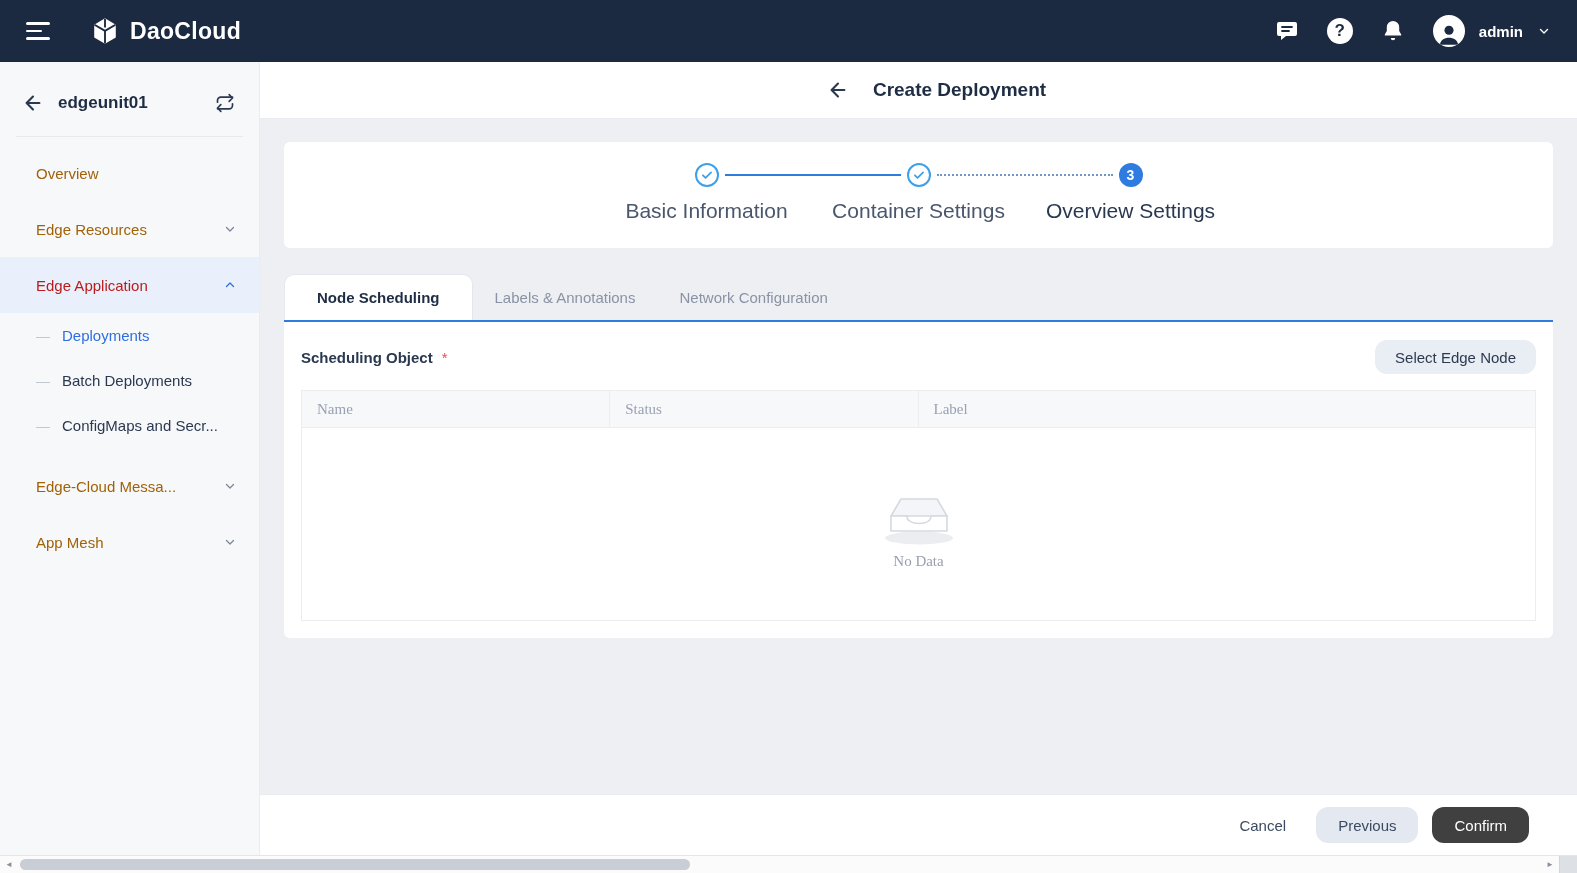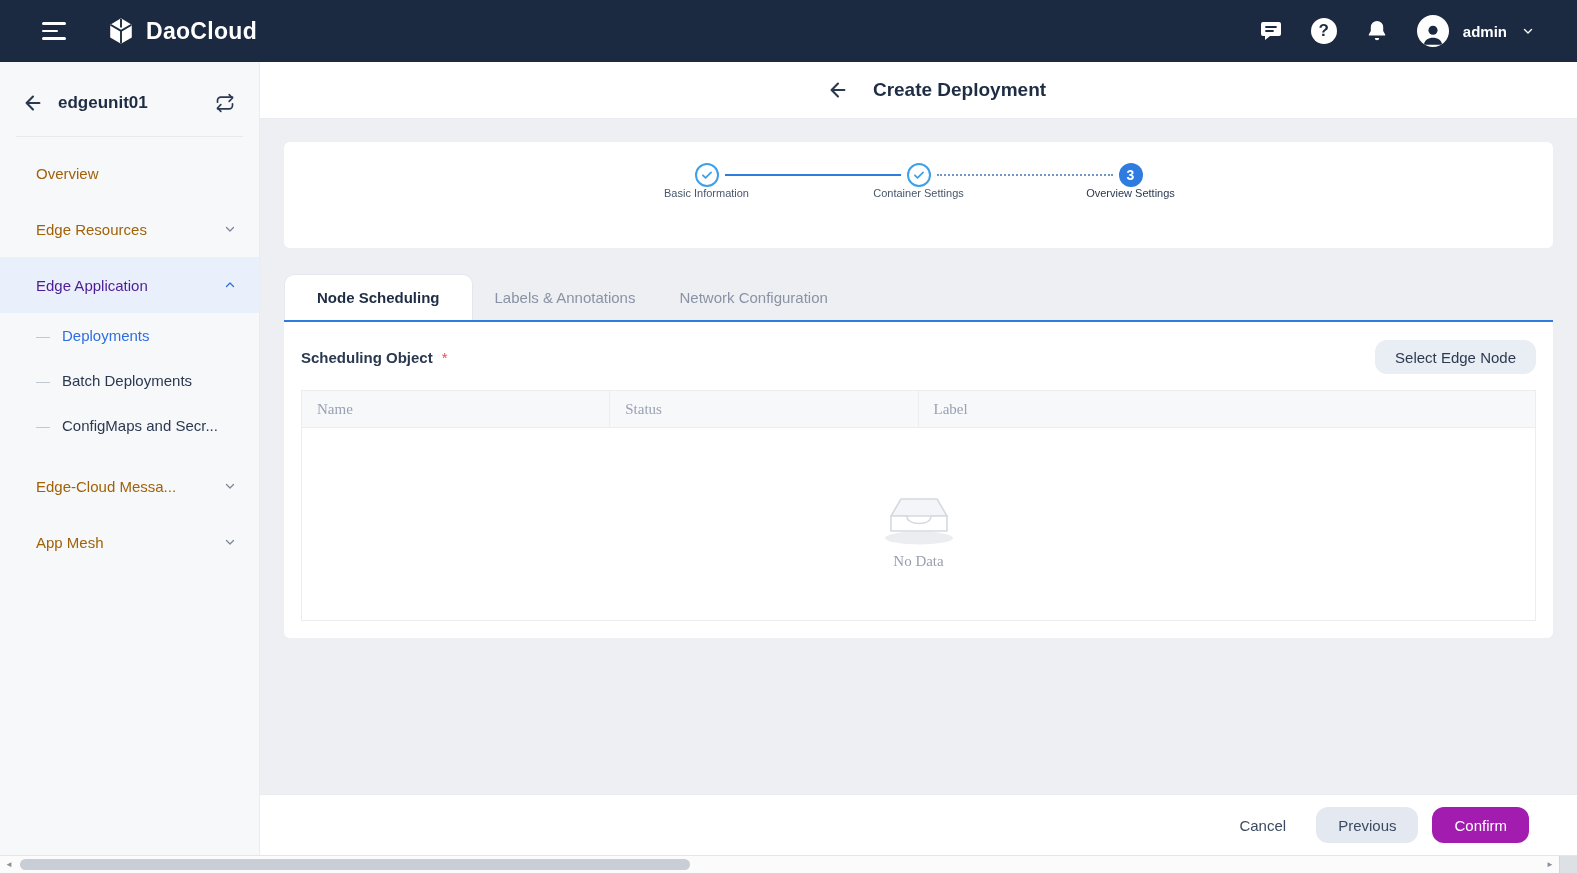--- a/index.html
+++ b/index.html
@@ -1,21 +1,21 @@
 <!DOCTYPE html>
 <html><head>
 <meta charset="utf-8">
 <style>
   * { box-sizing: border-box; margin: 0; padding: 0; }
   html,body { width:1577px; height:873px; overflow:hidden; }
   body { font-family:"Liberation Sans", sans-serif; background:#edeff3; color:#2a3950; font-size:15px; }
   .app { display:flex; flex-direction:column; width:1577px; height:873px; }
 
   
-  .topbar { height:62px; background:#1b2a40; display:flex; align-items:center; padding:0 42px; flex:0 0 auto; }
+  .topbar { height:62px; background:#1b2a40; display:flex; align-items:center; padding:0 26px; flex:0 0 auto; }
   .hamburger { width:26px; height:18px; display:flex; flex-direction:column; justify-content:space-between; cursor:pointer; }
   .hamburger span { display:block; height:2.6px; background:#fff; border-radius:2px; }
   .hamburger span:nth-child(1){ width:24px; }
   .hamburger span:nth-child(2){ width:16px; }
   .hamburger span:nth-child(3){ width:24px; }
   .brand { display:flex; align-items:center; gap:10px; margin-left:38px; }
   .brand-name { color:#fff; font-size:23px; font-weight:bold; letter-spacing:0.3px; }
   .topbar-right { margin-left:auto; display:flex; align-items:center; gap:26px; }
   .tb-icon { width:28px; height:28px; display:flex; align-items:center; justify-content:center; cursor:pointer; }
   .help-circle { width:26px; height:26px; border-radius:50%; background:#fff; color:#1b2a40; font-weight:bold; font-size:17px; display:flex; align-items:center; justify-content:center; }
@@ -27,39 +27,39 @@
   .body { flex:1 1 auto; display:flex; min-height:0; }
 
   
   .sidebar { width:260px; flex:0 0 260px; background:#f7f8fa; border-right:1px solid #ececf0; display:flex; flex-direction:column; }
   .sb-head { display:flex; align-items:center; padding:30px 24px 22px 22px; gap:14px; }
   .sb-title { font-size:17px; font-weight:bold; color:#1e2c44; flex:1; }
   .sb-divider { height:1px; background:#e7e9ee; margin:0 16px; }
   .sb-nav { padding-top:8px; }
   .sb-item { height:56px; display:flex; align-items:center; padding:0 22px 0 36px; color:#a16207; cursor:pointer; }
   .sb-item .lbl { flex:1; }
-  .sb-item.active { background:#e9effb; color:#4c1d95; }
+  .sb-item.active { background:#e9effb; color:#b91c1c; }
   .sb-sub { height:45px; display:flex; align-items:center; padding-left:36px; gap:12px; color:#2a3950; cursor:pointer; }
   .sb-sub .dash { color:#c2c8d2; font-size:14px; }
   .sb-sub.current { color:#2e6fe0; }
 
   
   .main { flex:1 1 auto; display:flex; flex-direction:column; min-width:0; background:#edeff3; }
   .main-header { height:56px; background:#fff; display:flex; align-items:center; gap:24px; padding-left:36px; box-shadow:0 1px 0 #e8ebf0; flex:0 0 auto;justify-content:center; }
   .page-title { font-size:19px; font-weight:bold; color:#1e2c44; }
   .main-scroll { flex:1 1 auto; padding:24px 24px 0 24px; overflow:hidden; }
 
   
   .stepper-card { background:#fff; border-radius:6px; height:106px; display:flex; align-items:center; justify-content:center; margin-bottom:26px; }
   .stepper { display:flex; align-items:flex-start; height:68px; padding-top:2px; }
   .step { position:relative; width:24px; height:64px; }
   .circle { width:24px; height:24px; border-radius:50%; display:flex; align-items:center; justify-content:center; }
   .circle.done { border:2px solid #3fa0e8; background:#fff; }
   .circle.current { background:#2f7ce0; color:#fff; font-size:14px; font-weight:bold; }
-  .step-label { position:absolute; top:24px; left:50%; transform:translateX(-50%); white-space:nowrap; font-size:11px; color:#49566c; }
+  .step-label { position:absolute; top:36px; left:50%; transform:translateX(-50%); white-space:nowrap; font-size:21px; color:#49566c; }
   .step-label.current { color:#2a3950; }
   .connector { width:176px; margin:11px 6px 0 6px; }
   .connector.solid { border-top:2px solid #2f7ce0; }
   .connector.dotted { border-top:2px dotted #6e96c4; }
 
   
   .tabs { display:flex; align-items:flex-end; border-bottom:2px solid #2f7ce0; }
   .tab { height:46px; display:flex; align-items:center; padding:0 22px; color:#8a93a5; font-size:15px; cursor:pointer; }
   .tab.active { background:#fff; border:1px solid #e4e8ee; border-bottom:none; border-radius:10px 10px 0 0; color:#1f2d45; font-weight:bold; padding:0 32px; }
 
@@ -74,21 +74,21 @@
   .thead { display:grid; grid-template-columns:repeat(4,1fr); background:#f7f8fa; height:37px; border-bottom:1px solid #ebedf1; }
   .th { display:flex; align-items:center; padding-left:15px; color:#98a1b3; font-size:15px; border-right:1px solid #ebedf1; }
   .th:last-child { border-right:none; }
   .tbody { height:192px; display:flex; flex-direction:column; align-items:center; justify-content:center; background:#fff; }
   .no-data { color:#98a0ae; margin-top:6px; }
 
   
   .main-footer { height:60px; background:#fff; box-shadow:0 -1px 0 #e8ebf0; display:flex; align-items:center; justify-content:flex-end; padding-right:48px; flex:0 0 auto; }
   .cancel-link { color:#3c4a61; margin-right:30px; cursor:pointer; }
   .btn-prev { background:#e4e9f1; color:#3c4a61; height:36px; padding:0 22px; margin-right:14px; }
-  .btn-confirm { background:#a21caf; color:#fff; height:36px; padding:0 22px;text-align:center; }
+  .btn-confirm { background:#404040; color:#fff; height:36px; padding:0 22px;text-align:center; }
 
   
   .hscrollbar { height:18px; background:#fbfbfc; border-top:1px solid #e4e6ea; position:relative; flex:0 0 auto; }
   .h-thumb { position:absolute; left:20px; top:3px; width:670px; height:11px; background:#c8cdd6; border-radius:6px; cursor:pointer; }
   .h-arrow { position:absolute; top:0; height:17px; width:18px; display:flex; align-items:center; justify-content:center; color:#8b919c; font-size:8px; cursor:pointer; }
   .h-arrow.left { left:0; }
   .h-arrow.right { right:18px; }
   .scroll-corner { position:absolute; right:0; top:0; width:18px; height:17px; background:#dde0e5; border-left:1px solid #d2d5da; }
 
   svg { display:block; }

